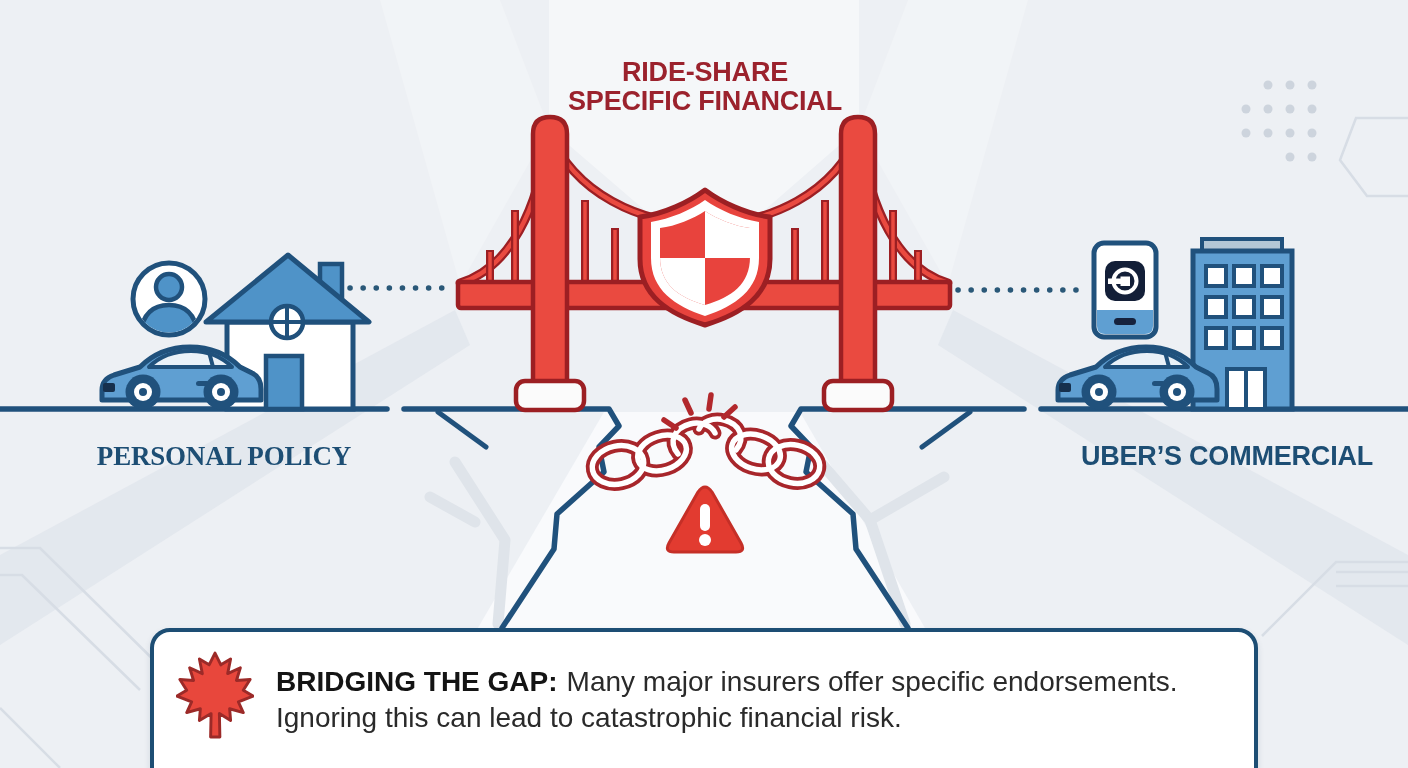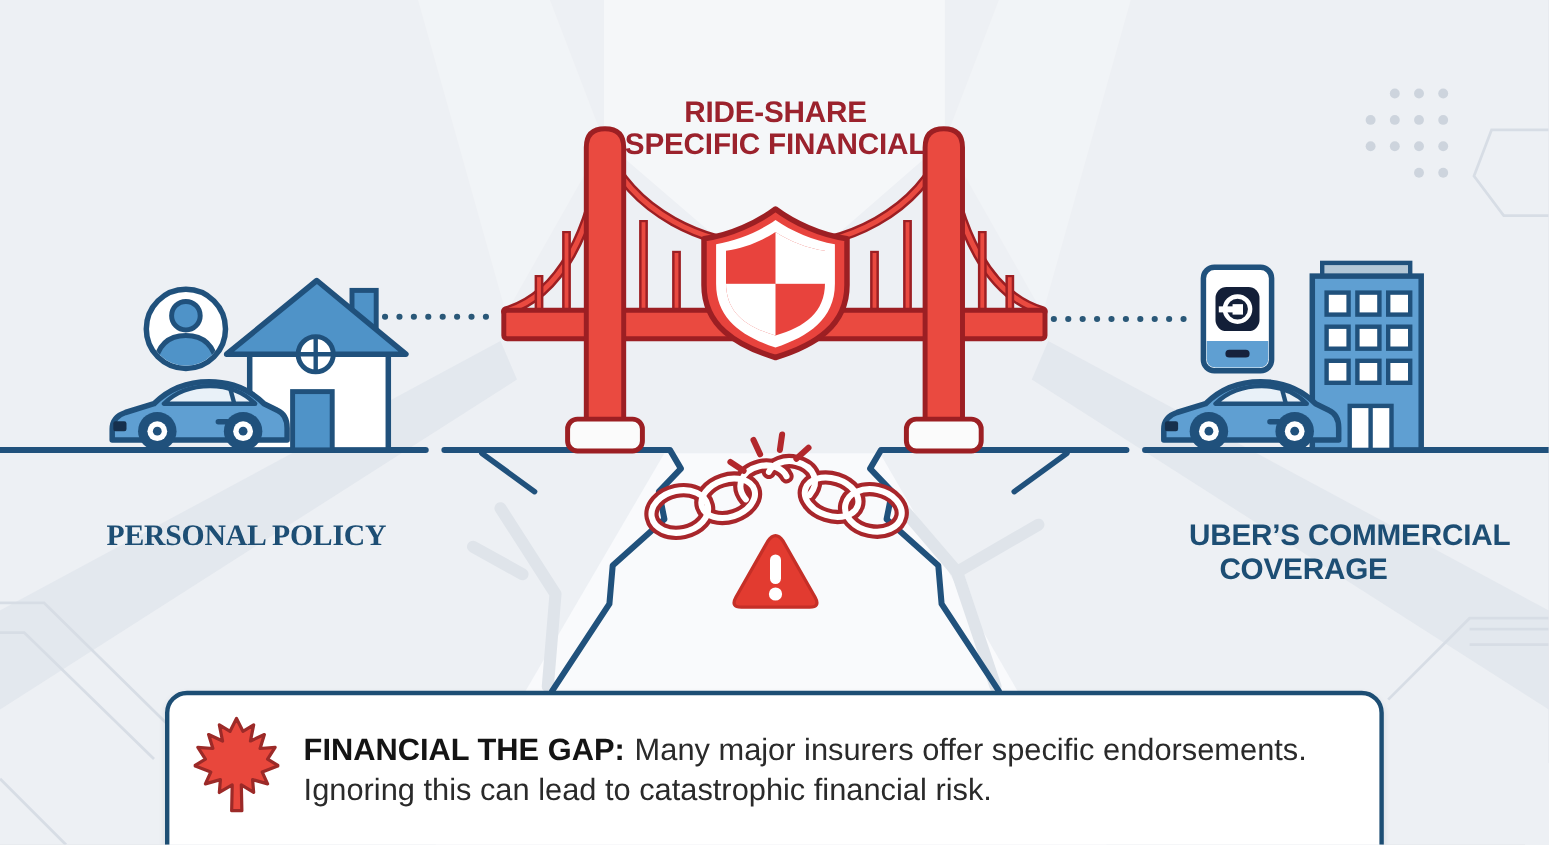--- a/index.html
+++ b/index.html
@@ -3,21 +3,21 @@
 <meta charset="utf-8">
 <style>
   html,body{margin:0;padding:0;background:#dfe3e9;}
   #stage{
     position:relative;width:1408px;height:768px;overflow:hidden;
     background:#edf0f4;font-family:"Liberation Sans",sans-serif;
   }
   #stage svg.scene{position:absolute;left:0;top:0;}
   .lbl{
     position:absolute;font-weight:700;text-align:center;
-    transform:translateX(-50%);white-space:nowrap;line-height:1.08;margin-top:30px;
+    transform:translateX(-50%);white-space:nowrap;line-height:1.08;
   }
   .title-line{color:#9b222d;font-size:27px;letter-spacing:-0.2px;}
   .navy-lbl{color:#1d4e74;font-size:27px;letter-spacing:-0.2px;}
   .gap-lbl{color:#bf2329;font-size:28px;letter-spacing:-0.4px;}
   .callout{
     position:absolute;left:150px;top:628px;width:1108px;height:190px;
     background:#ffffff;border:4px solid #1d4e74;border-radius:20px;
     box-sizing:border-box;box-shadow:0 3px 6px rgba(30,60,90,.12);
   }
   .callout-leaf{position:absolute;left:22px;top:16px;}
@@ -250,26 +250,25 @@
       <rect x="700" y="504" width="10" height="27" rx="5" fill="#ffffff"></rect>
       <circle cx="705" cy="540" r="6" fill="#ffffff"></circle>
     </g>
   </svg>
 
   <div class="lbl title-line" style="left:705px;top:58px;">RIDE-SHARE</div>
   <div class="lbl title-line" style="left:705px;top:87px;">SPECIFIC FINANCIAL</div>
 
   <div class="lbl navy-lbl" style="left:224px;top:442px;font-family:Liberation Serif, serif;">PERSONAL POLICY</div>
   <div class="lbl navy-lbl" style="left:1227px;top:442px;">UBER’S COMMERCIAL</div>
-  <div class="lbl navy-lbl" style="left:1185px;top:473px;">COVERAGE</div>
 
 
   <div class="callout">
     <svg class="callout-leaf" width="78" height="100" viewBox="0 0 80 100">
       <path d="M40,4 L46,16 L56,10 L53,25 L66,19 L62,32 L76,31 L69,42 L79,48 L64,54 L69,65 L55,61 L56,73 L44.5,66 L45,90 L35.5,90 L36,66 L24,73 L25,61 L11,65 L16,54 L1,48 L11,42 L4,31 L18,32 L14,19 L27,25 L24,10 L34,16 Z" fill="#e8473c" stroke="#9c2a28" stroke-width="3" stroke-linejoin="round"></path>
     </svg>
     <div class="callout-text">
-      <span class="b">FINANCIAL THE GAP:</span><span>Many major insurers offer specific endorsements.</span><br>
+      <span class="b">BRIDGING THE GAP:</span><span>Many major insurers offer specific endorsements.</span><br>
       <span>Ignoring this can lead to catastrophic financial risk.</span>
     </div>
   </div>
 
 </div>
 
 </body></html>

